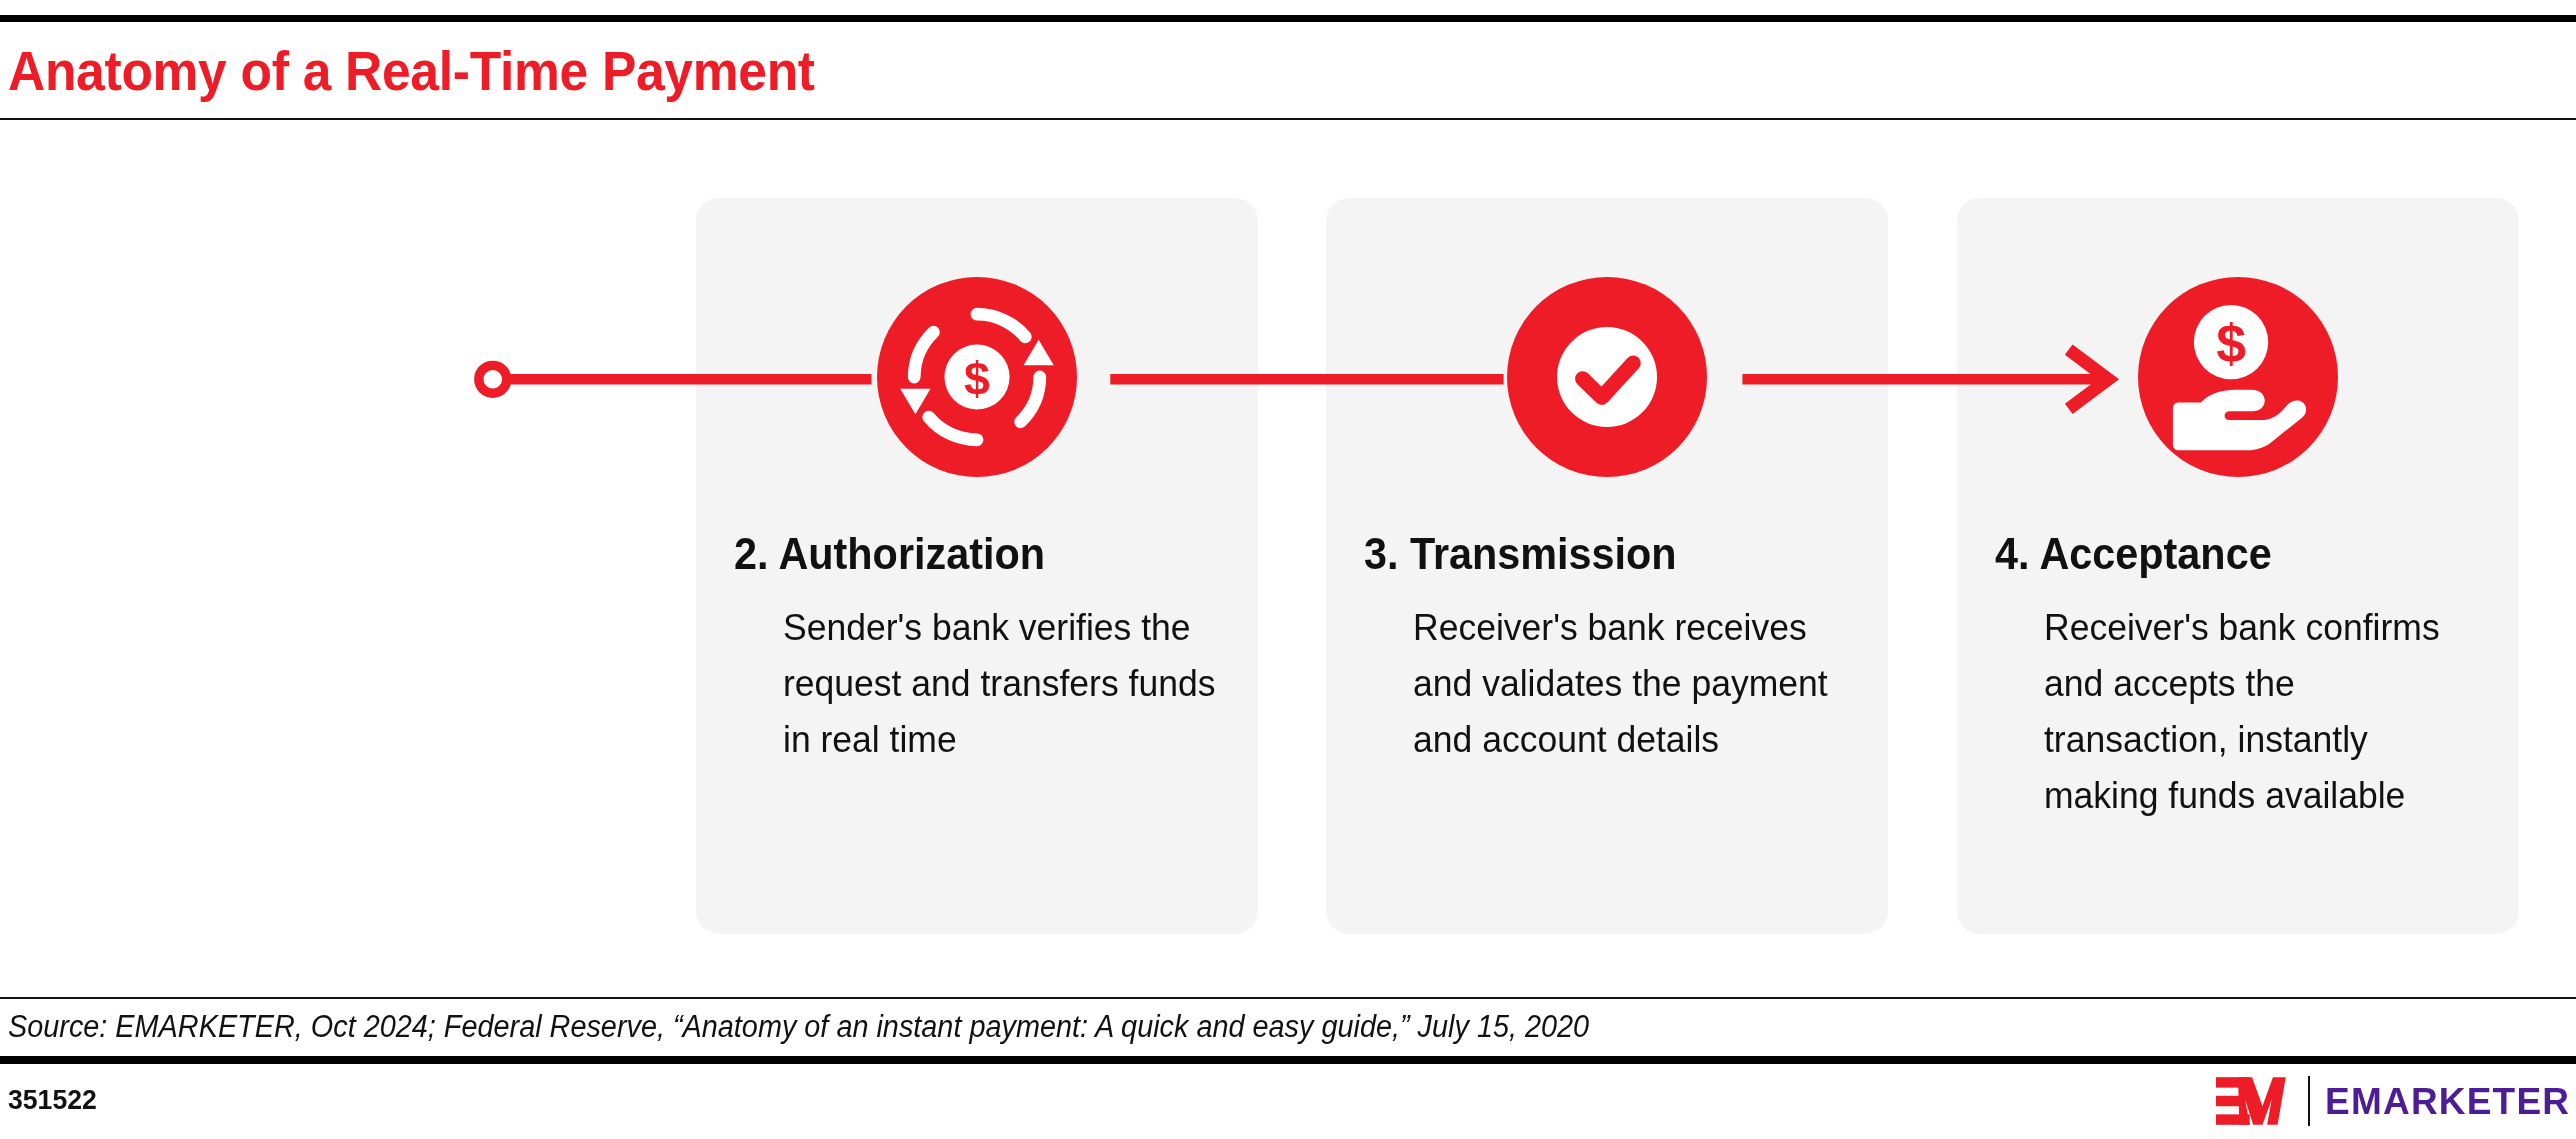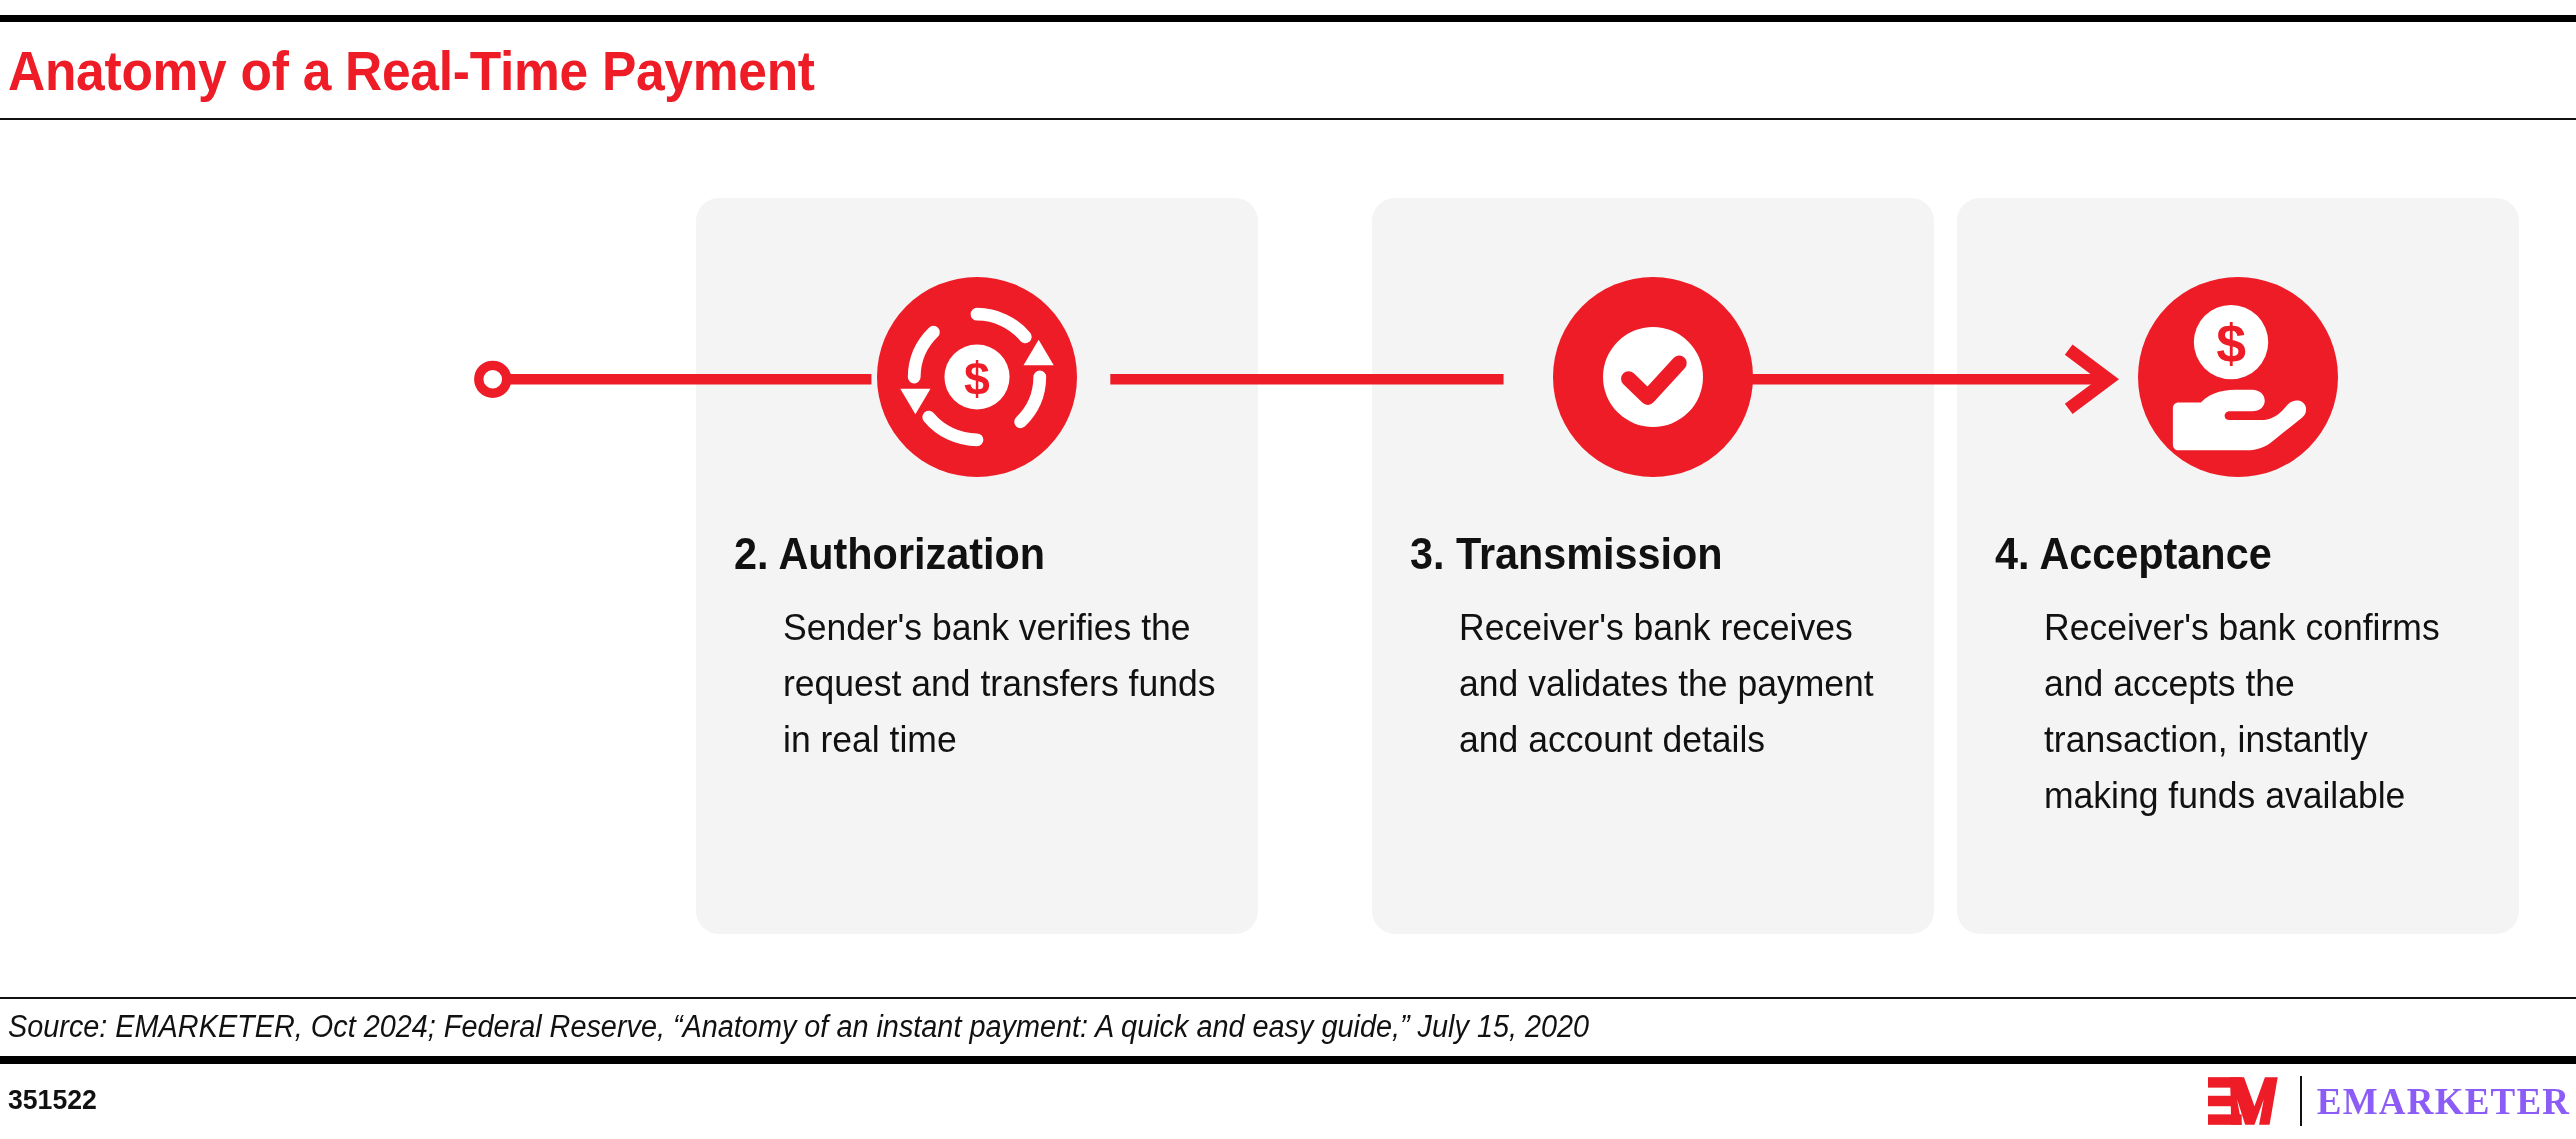--- a/index.html
+++ b/index.html
@@ -62,21 +62,21 @@
   .card {
     position: absolute;
     top: 0;
     width: 562px;
     height: 736px;
     background: #F4F4F4;
     border-radius: 23px;
   }
   .card.c0 { left: 0px; }
   .card.c1 { left: 631px; }
-  .card.c2 { left: 1307px; }
+  .card.c2 { left: 1261px; }
   .card.c3 { left: 1892px; }
 
   
   .icon-circle {
     position: absolute;
     top: 79px;
     left: 181px;
     width: 200px;
     height: 200px;
     border-radius: 50%;
@@ -184,22 +184,22 @@
     width: 2.3px;
     height: 50px;
     background: #111111;
     margin: 0 15px 0 13px;
   }
   .logo-word {
     font-size: 37px;
     line-height: 41px;
     font-weight: 700;
     letter-spacing: 1.2px;
-    color: #8b5cf6;
-    font-family: Liberation Serif, serif;
+    color: #4c1d95;
+    font-family: Liberation Sans, sans-serif;
   }
 </style>
 </head>
 <body>
 
 <div class="rule-top"></div>
 <div class="rule-thin-top"></div>
 
 <div class="title">Anatomy of a Real-Time Payment</div>
 

